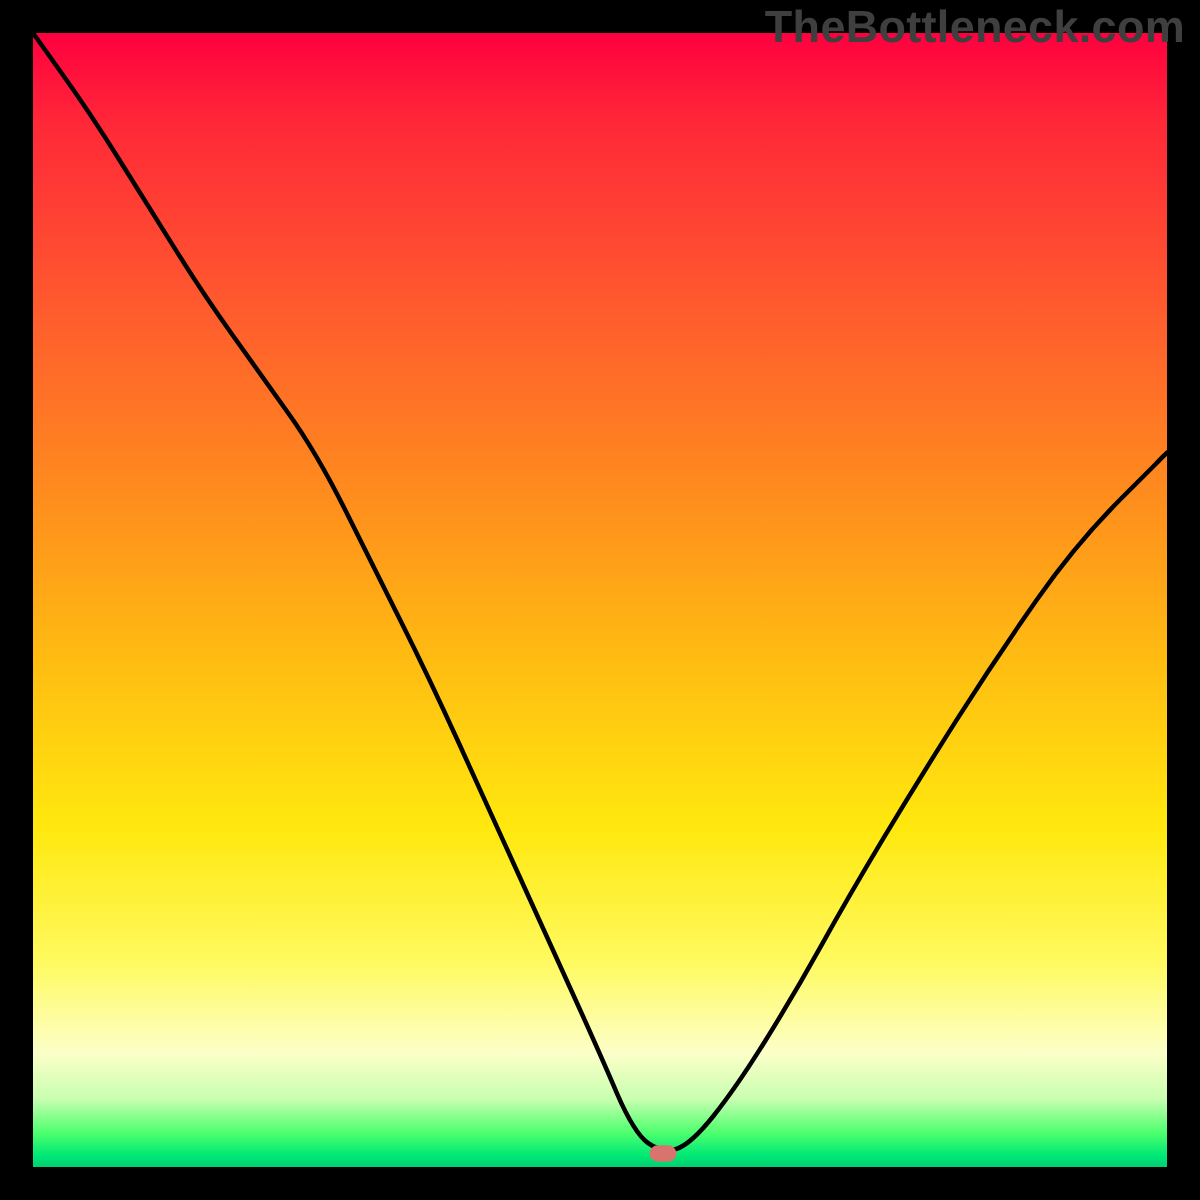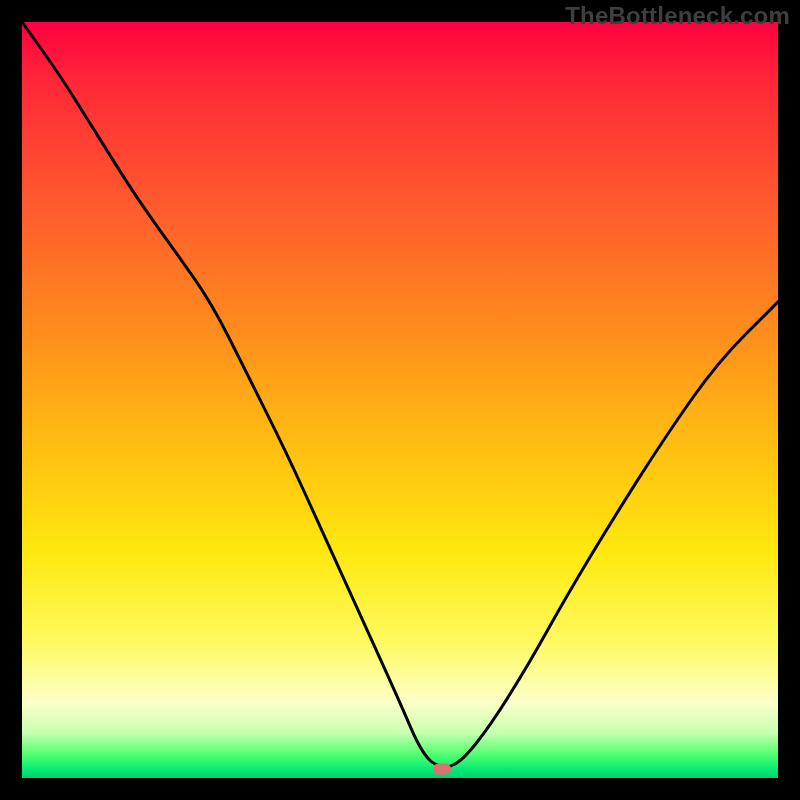--- a/index.html
+++ b/index.html
@@ -15,21 +15,21 @@
     position: relative;
     width: 800px;
     height: 800px;
     background: #000;
   }
   .watermark {
     position: absolute;
     top: 2px;
     right: 10px;
     color: #3f3f3f;
-    font-size: 24px;
+    font-size: 30px;
     font-weight: 600;
     letter-spacing: 0.2px;
     z-index: 10;
   }
   .plot-area {
     position: absolute;
     left: 22px;
     top: 22px;
     width: 756px;
     height: 756px;

